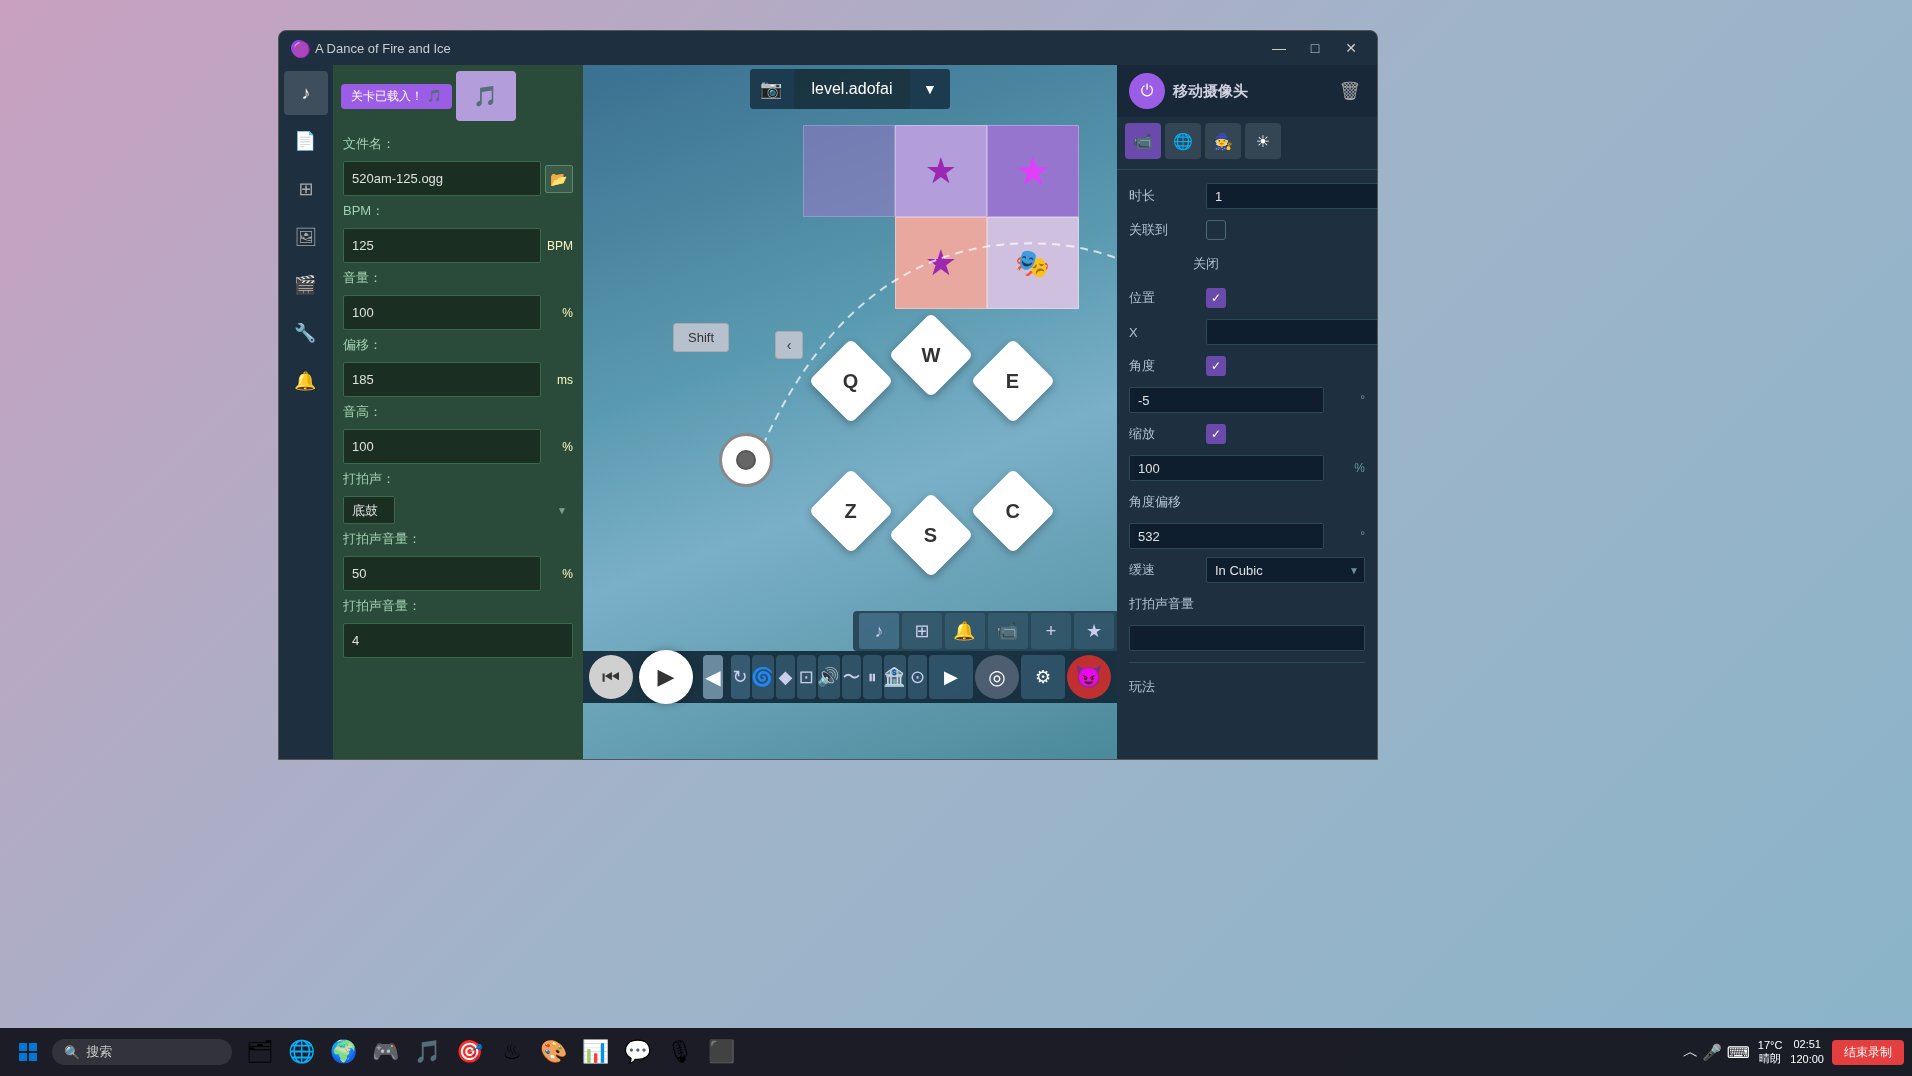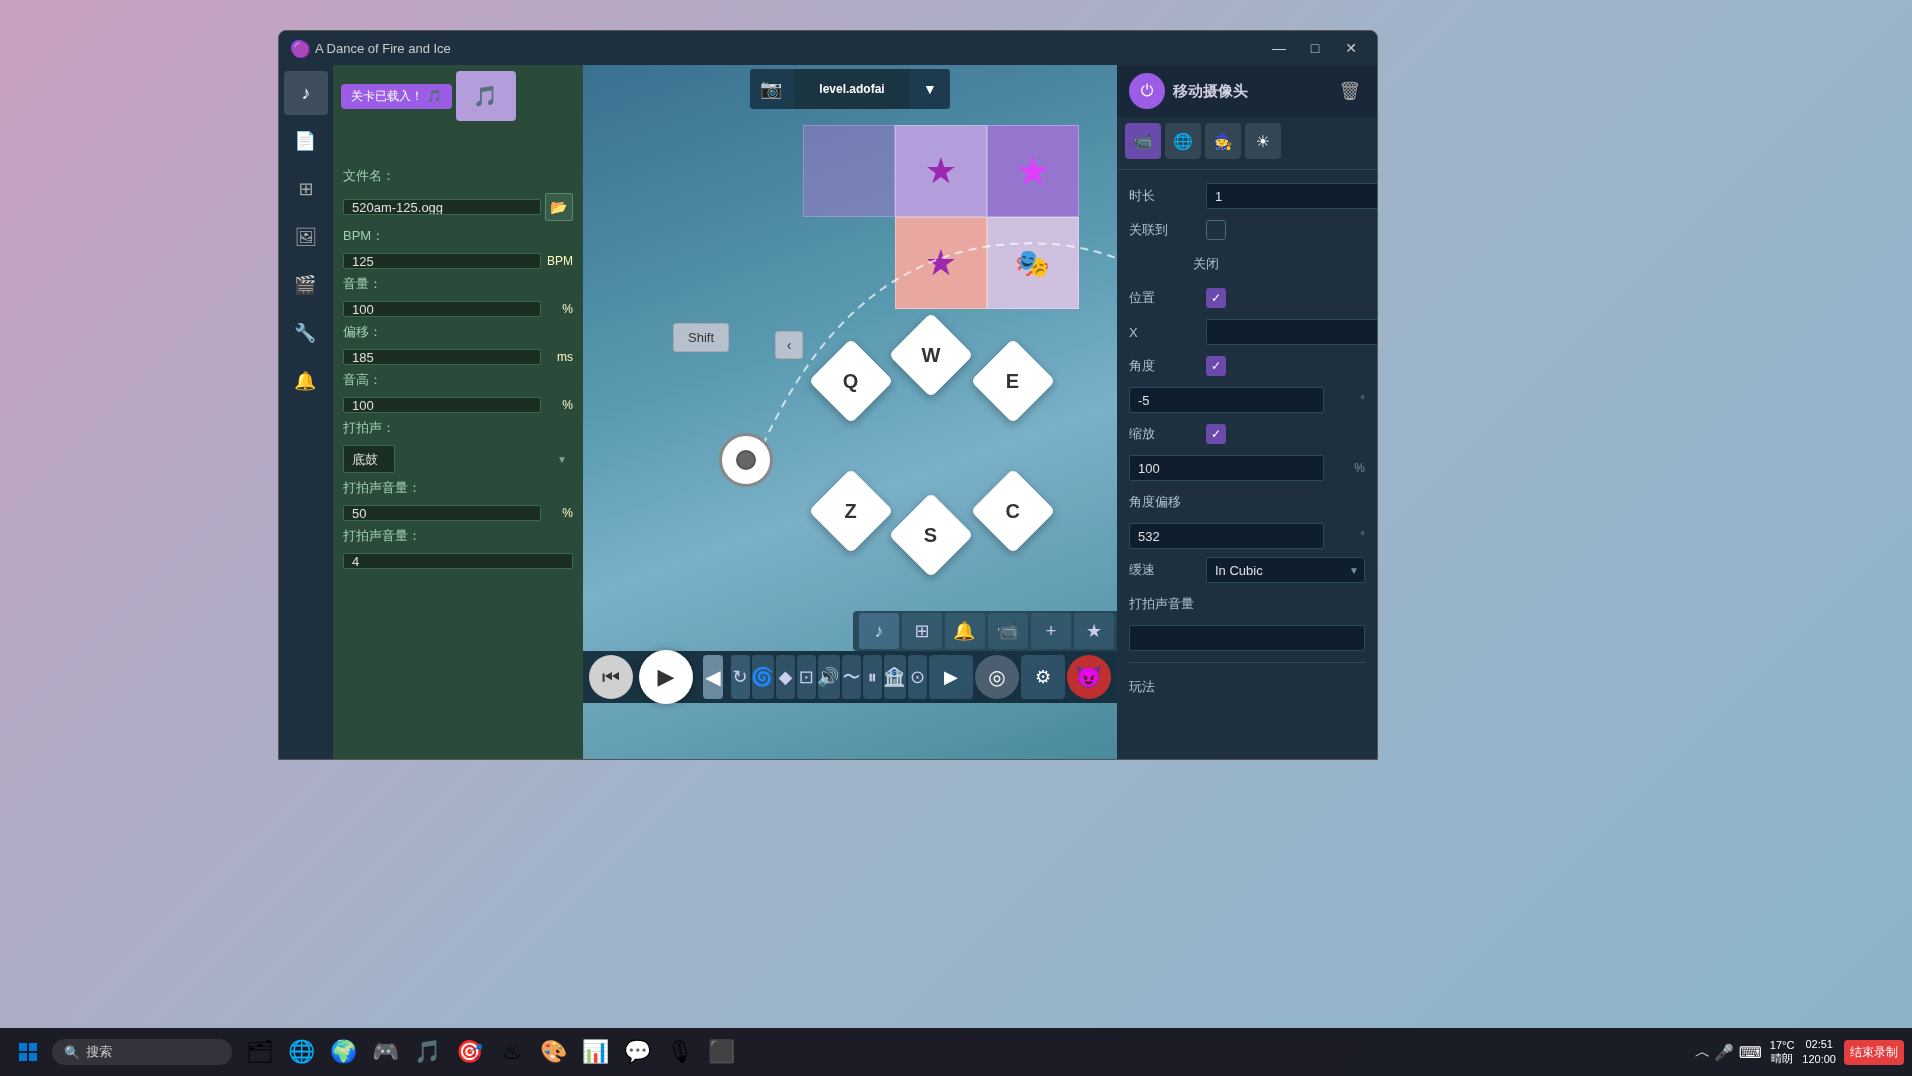--- a/index.html
+++ b/index.html
@@ -94,21 +94,21 @@
       color: white;
       font-size: 11px;
       text-align: center;
     }
 
     .record-btn {
       background: #e53e3e;
       color: white;
       border: none;
       border-radius: 4px;
-      padding: 4px 6px;
+      padding: 4px 12px;
       font-size: 12px;
       cursor: pointer;
       font-family: inherit;
     }
 
     .taskbar-icons-right {
       display: flex;
       align-items: center;
       gap: 4px;
       color: white;
@@ -255,21 +255,20 @@
       font-weight: bold;
     }
 
     .settings-form {
       padding: 8px 10px;
       display: flex;
       flex-direction: column;
       gap: 6px;
       overflow-y: auto;
       flex: 1;
-      margin-top: 32px;
     }
 
     .form-label {
       color: #a0d0b0;
       font-size: 13px;
       margin-bottom: 2px;
     }
 
     .form-input-row {
       display: flex;
@@ -279,21 +278,21 @@
 
     .form-input {
       flex: 1;
       background: #1a2e22;
       border: 1px solid #3a6a4a;
       color: #e0e0e0;
       padding: 4px 8px;
       font-size: 13px;
       font-family: inherit;
       border-radius: 2px;
-      height: 16px;
+      height: 35px;
     }
 
     .form-input-suffix {
       color: #fef9c3;
       font-size: 12px;
       min-width: 28px;
       text-align: right;
     }
 
     .form-select {
@@ -379,23 +378,22 @@
       color: white;
       font-size: 18px;
       cursor: pointer;
       border: none;
     }
 
     .level-name {
       flex: 1;
       text-align: center;
       color: white;
-      font-size: 12px;
+      font-size: 16px;
       padding: 0 16px;
-      font-weight: bold;
     }
 
     .level-dropdown {
       width: 40px;
       height: 40px;
       background: rgba(30,60,80,0.9);
       display: flex;
       align-items: center;
       justify-content: center;
       color: white;

